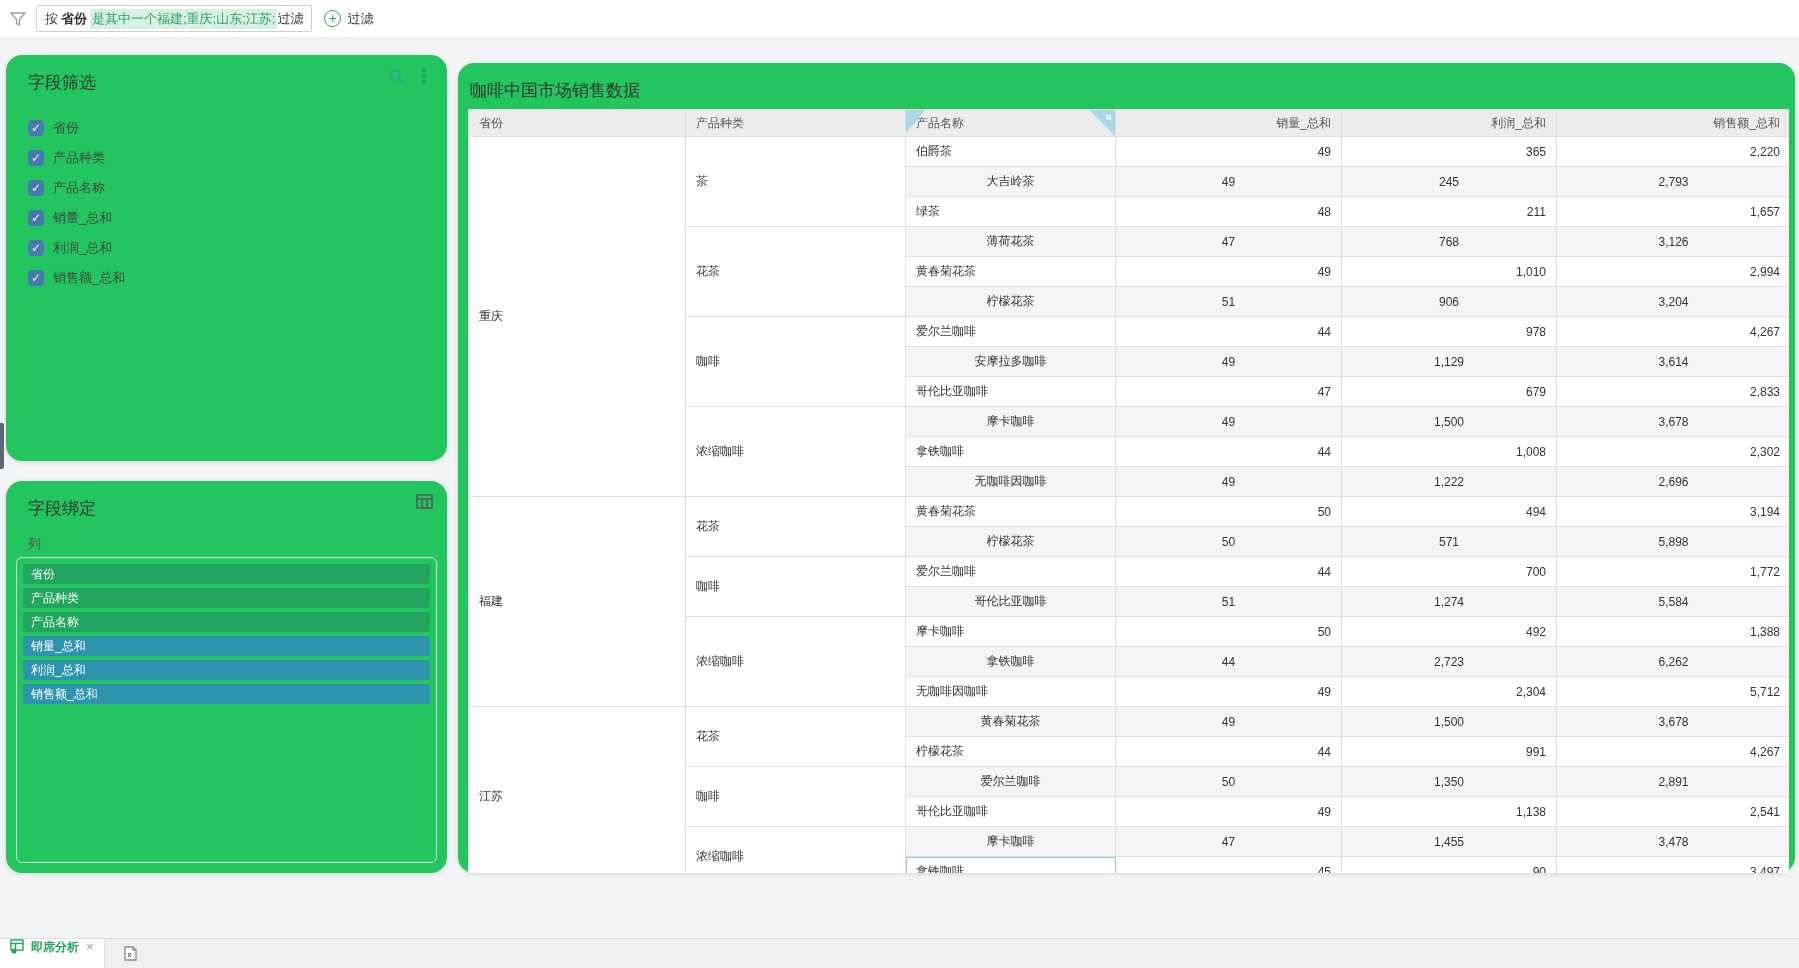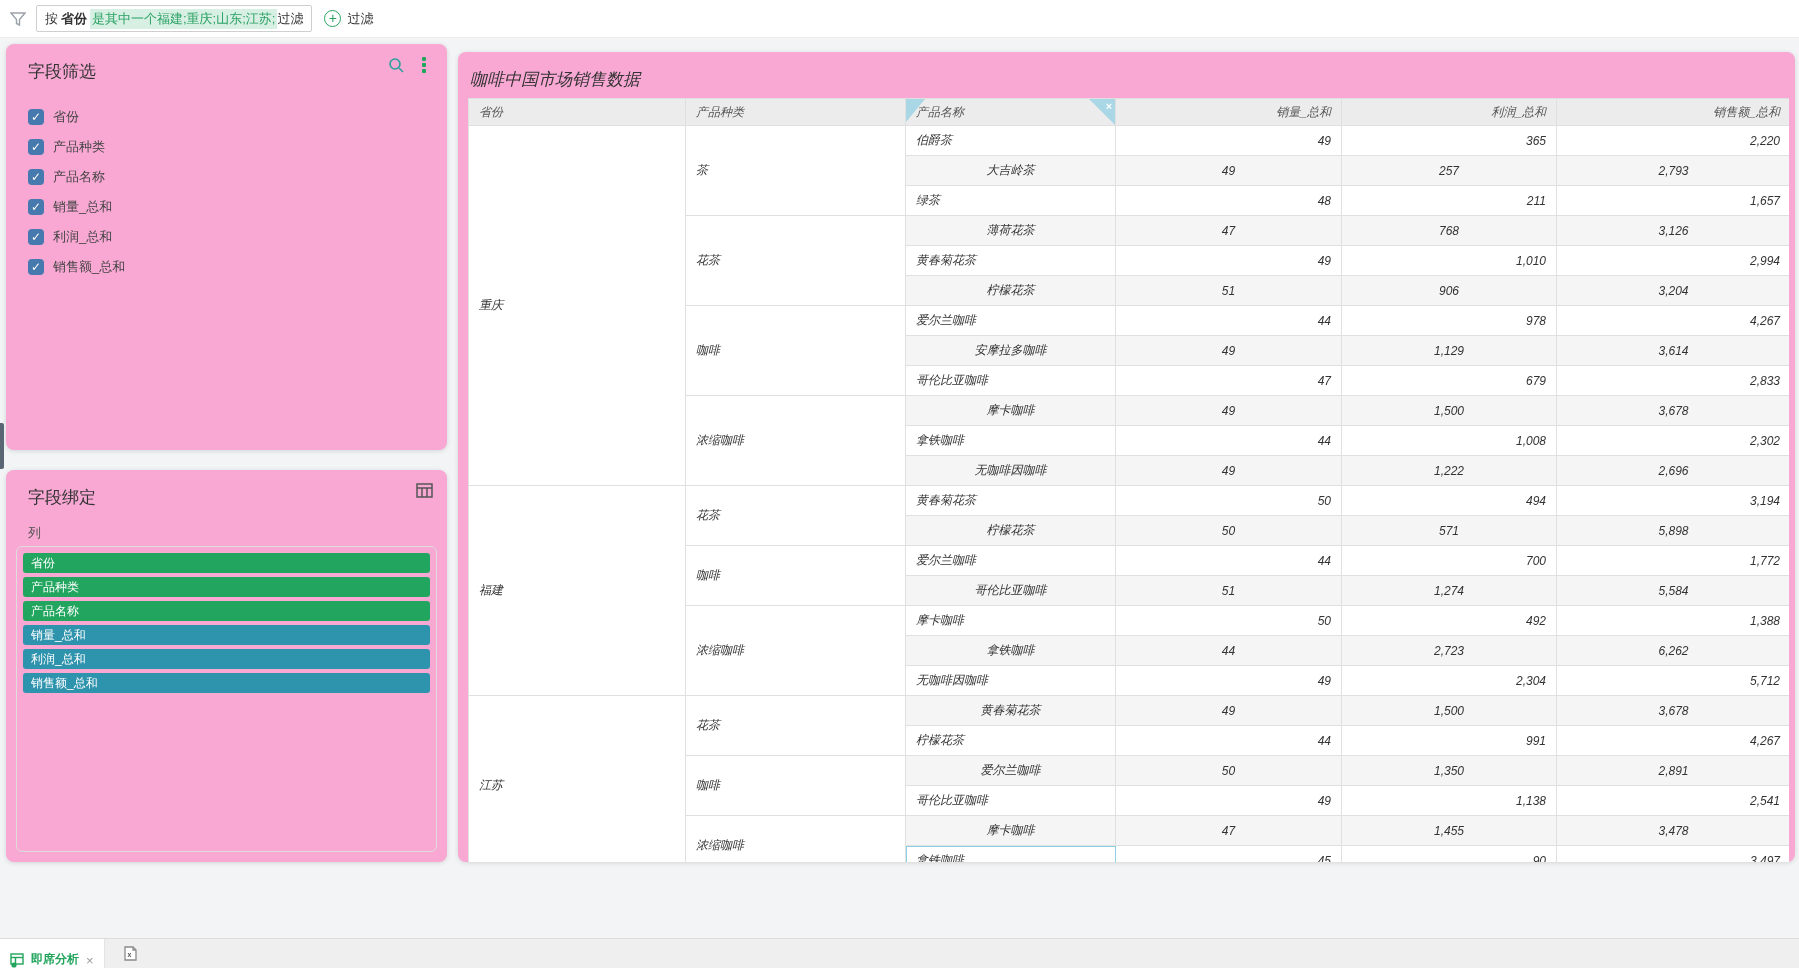--- a/index.html
+++ b/index.html
@@ -14,24 +14,24 @@
   .funnel { width:16px; height:16px; margin-right:10px; }
   .filter-box { display:inline-flex; align-items:center; border:1px solid #cfcfcf; border-radius:2px;
                 height:27px; padding:0 8px; font-size:13px; white-space:nowrap; background:#fff; }
   .filter-box .fld { font-weight:bold; margin:0 3px; color:#333; }
   .filter-box .cond { background:#d8efe4; color:#2aa263; padding:1px 2px; }
   .add-filter { display:inline-flex; align-items:center; margin-left:12px; cursor:pointer; }
   .plus-circle { width:17px; height:17px; border:1.5px solid #2aa263; border-radius:50%;
                  color:#2aa263; font-size:14px; line-height:14px; text-align:center; margin-right:6px; }
   .add-filter .lbl { color:#333; font-size:13px; }
   
-  .panel { position:absolute; background:#f9a8d4; border-radius:8px; box-shadow:0 1px 5px rgba(0,0,0,.13); }
+  .panel { position:absolute; background:#22c55e; border-radius:16px; box-shadow:0 1px 5px rgba(0,0,0,.13);margin-top:11px; }
   #panel-filter  { left:6px;  top:44px;  width:441px; height:406px; }
   #panel-binding { left:6px;  top:470px; width:441px; height:392px; }
-  #panel-table   { left:458px; top:52px; width:1337px; height:810px;font-style:italic; }
+  #panel-table   { left:458px; top:52px; width:1337px; height:810px; }
   .panel-title { position:absolute; left:22px; top:16px; font-size:17px; color:#333; font-weight:500; }
   .panel-icons { position:absolute; right:14px; top:12px; display:flex; gap:10px; align-items:center; }
   .icon-btn { width:18px; height:18px; cursor:pointer; display:flex; align-items:center; justify-content:center; }
   .kebab { display:flex; flex-direction:column; gap:2px; }
   .kebab i { width:4px; height:4px; background:#22a55f; border-radius:1px; display:block; }
   
   .chk-list { position:absolute; left:22px; top:58px; right:12px; }
   .chk-item { display:flex; align-items:center; height:30px; }
   .chk-box { width:16px; height:16px; background:#4679ad; border-radius:4px; color:#fff;
              font-size:12px; line-height:16px; text-align:center; margin-right:9px; }
@@ -57,21 +57,21 @@
   tbody td.grp { vertical-align:middle; background:#fff; }
   td.sel { outline:1px solid #8ecfe3; outline-offset:-1px; }
   .tri-l { position:absolute; left:0; top:0; width:19px; height:23px; background:#a9d7e6;
            clip-path:polygon(0 0,100% 0,0 100%); }
   .tri-r { position:absolute; right:0; top:0; width:26px; height:26px; background:#a9d7e6;
            clip-path:polygon(0 0,100% 0,100% 100%); }
   .tri-x { position:absolute; right:3px; top:1px; color:#fff; font-size:11px; font-weight:bold; }
   
   .footer { position:absolute; left:0; bottom:0; width:100%; height:30px; background:#efefef;
             border-top:1px solid #dcdcdc; display:flex; align-items:center; }
-  .tab-active { height:100%; background:#fff; display:flex; align-items:flex-end; padding:0 10px;
+  .tab-active { height:100%; background:#fff; display:flex; align-items:flex-start; padding:0 10px;
                 border-right:1px solid #e3e3e3; cursor:pointer; }
   .tab-active .t-lbl { color:#21a55c; font-size:12px; font-weight:bold; margin:0 7px 0 6px; }
   .tab-active .t-close { color:#9a9a9a; font-size:13px; cursor:pointer; }
   .doc-icon { margin-left:16px; cursor:pointer; }
   
   .edge-handle { position:absolute; left:0; top:423px; width:4px; height:46px;
                  background:#5b6674; border-radius:0 2px 2px 0; cursor:pointer; }
 </style>
 </head>
 <body>
@@ -185,21 +185,21 @@
             <td rowspan="12" class="grp">重庆</td>
             <td rowspan="3" class="grp">茶</td>
             <td class="name">伯爵茶</td>
             <td class="num">49</td>
             <td class="num">365</td>
             <td class="num">2,220</td>
           </tr>
           <tr>
             <td class="name stripe">大吉岭茶</td>
             <td class="num stripe">49</td>
-            <td class="num stripe">257</td>
+            <td class="num stripe">245</td>
             <td class="num stripe">2,793</td>
           </tr>
           <tr>
             <td class="name">绿茶</td>
             <td class="num">48</td>
             <td class="num">211</td>
             <td class="num">1,657</td>
           </tr>
           <tr>
             <td rowspan="3" class="grp">花茶</td>

